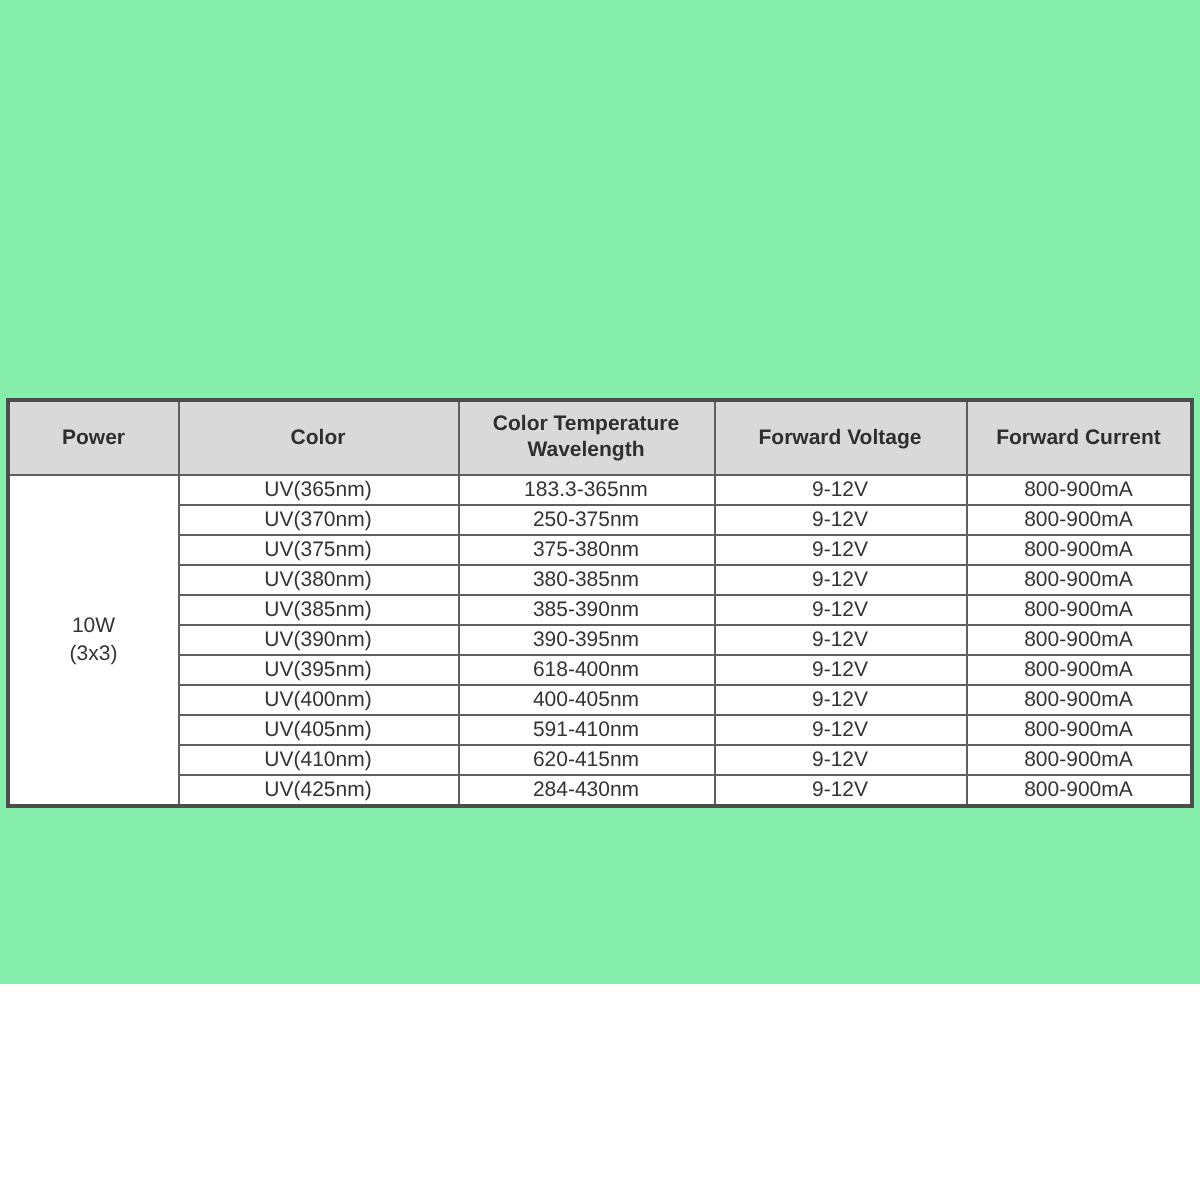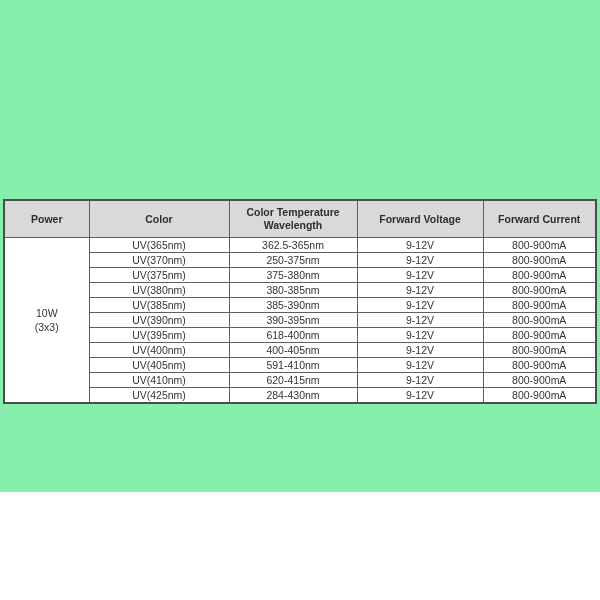--- a/index.html
+++ b/index.html
@@ -78,21 +78,21 @@
         <th>Forward Current</th>
       </tr>
     </thead>
     <tbody>
       <tr>
         <td class="power-cell" rowspan="11">
           <div>10W</div>
           <div>(3x3)</div>
         </td>
         <td>UV(365nm)</td>
-        <td>362.5-365nm</td>
+        <td>183.3-365nm</td>
         <td>9-12V</td>
         <td>800-900mA</td>
       </tr>
       <tr>
         <td>UV(370nm)</td>
         <td>250-375nm</td>
         <td>9-12V</td>
         <td>800-900mA</td>
       </tr>
       <tr>

